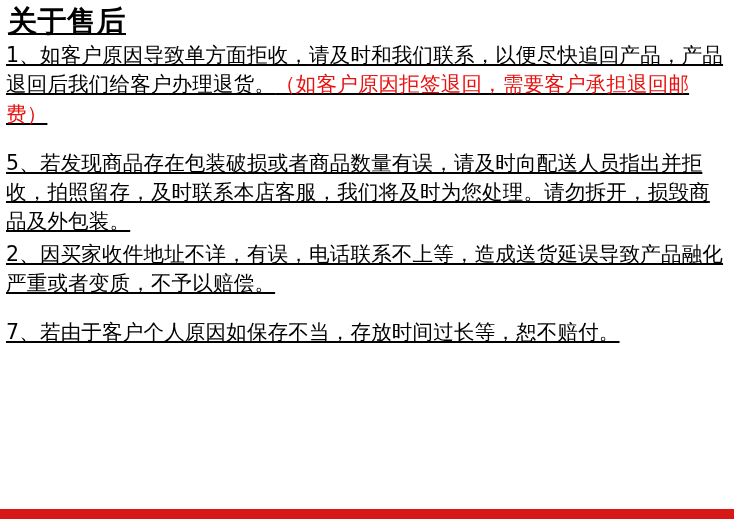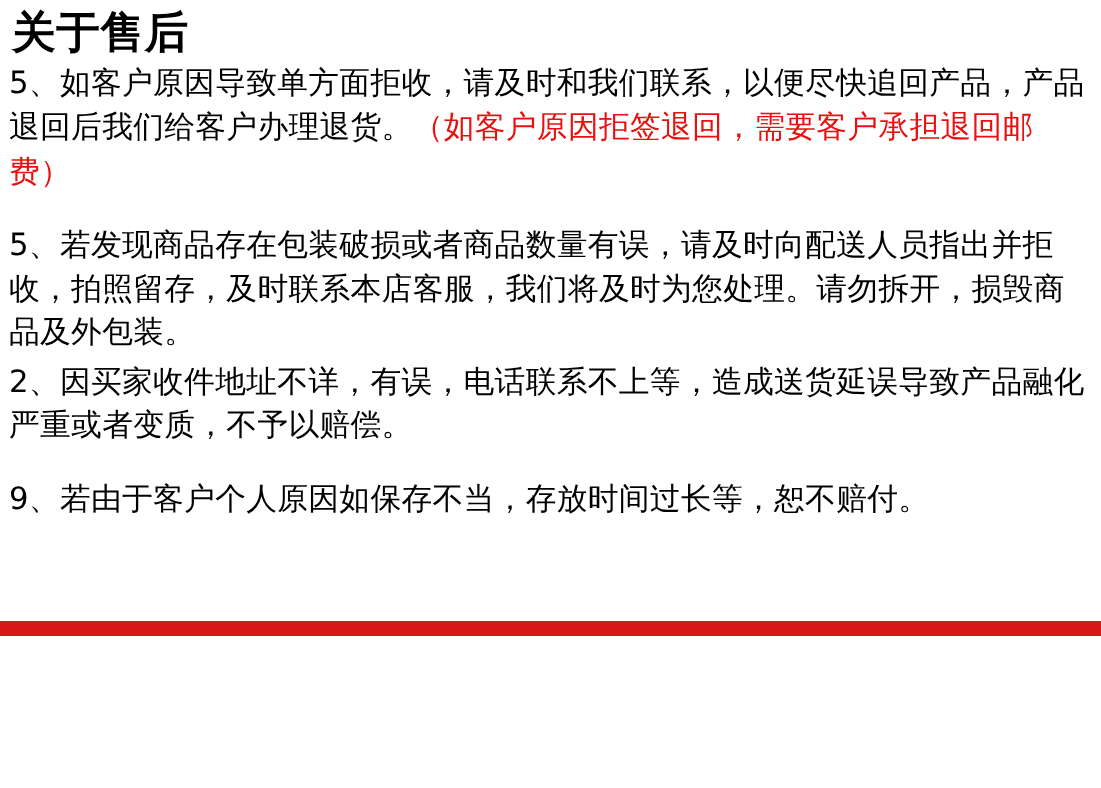--- a/index.html
+++ b/index.html
@@ -9,24 +9,25 @@
   body {
     width: 734px;
     height: 525px;
     background: #ffffff;
     font-family: "DejaVu Sans", sans-serif;
     overflow: hidden;
     position: relative;
   }
   .page {
     width: 734px;
-    height: 424px;
+    height: 519px;
     box-sizing: border-box;
     padding: 6px 8px 0 6px;
     position: relative;
+    text-decoration: underline;
   }
   .doc-title {
     font-size: 29px;
     font-weight: bold;
     color: #000000;
     line-height: 1.08;
     letter-spacing: 0.5px;
     margin: 0 0 4px 2px;
     white-space: nowrap;
   }
@@ -58,23 +59,23 @@
     background: #d81717;
   }
 </style>
 </head>
 <body>
 
 <div class="page">
 
   <h1 class="doc-title">关于售后</h1>
 
-  <p class="para p4"><span>5、如客户原因导致单方面拒收，请及时和我们联系，以便尽快追回产品，产品退回后我们给客户办理退货。</span><span class="highlight-red">（如客户原因拒签退回，需要客户承担退回邮费）</span></p>
+  <p class="para p4"><span>1、如客户原因导致单方面拒收，请及时和我们联系，以便尽快追回产品，产品退回后我们给客户办理退货。</span><span class="highlight-red">（如客户原因拒签退回，需要客户承担退回邮费）</span></p>
 
   <p class="para p5"><span>5、若发现商品存在包装破损或者商品数量有误，请及时向配送人员指出并拒收，拍照留存，及时联系本店客服，我们将及时为您处理。请勿拆开，损毁商品及外包装。</span></p>
 
   <p class="para p6"><span>2、因买家收件地址不详，有误，电话联系不上等，造成送货延误导致产品融化严重或者变质，不予以赔偿。</span></p>
 
-  <p class="para p7"><span>9、若由于客户个人原因如保存不当，存放时间过长等，恕不赔付。</span></p>
+  <p class="para p7"><span>7、若由于客户个人原因如保存不当，存放时间过长等，恕不赔付。</span></p>
 
 
   <div class="bottom-bar"></div>
 </div>
 
 </body></html>

